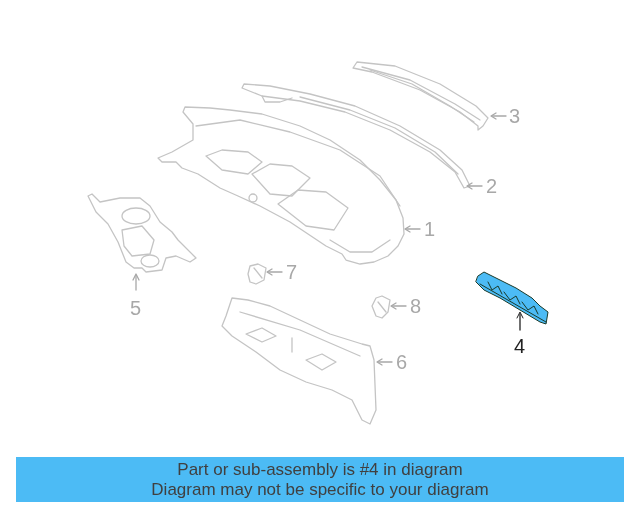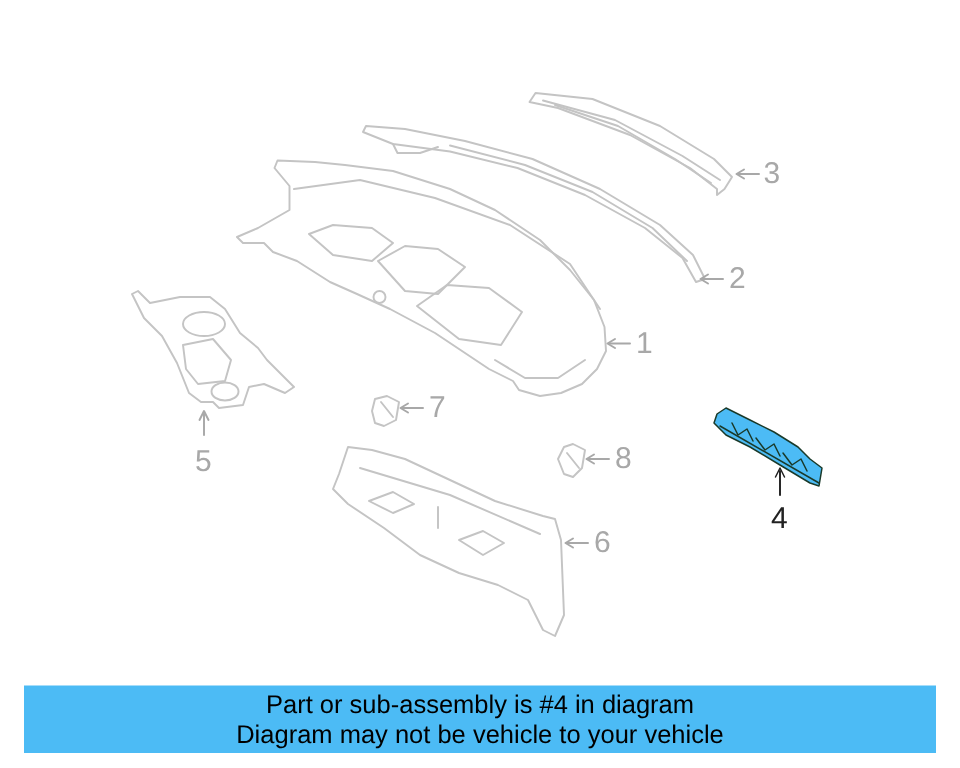--- a/index.html
+++ b/index.html
@@ -1,21 +1,21 @@
 <!DOCTYPE html>
 <html><head>
   <meta charset="utf-8">
   <style>
     html, body { margin: 0; padding: 0; background: #ffffff; }
     body { width: 640px; height: 512px; position: relative; overflow: hidden; font-family: "Liberation Sans", sans-serif; }
     #diagram { position: absolute; left: 0; top: 0; width: 640px; height: 450px; }
     .callout { position: absolute; font-size: 20px; color: #a8a8a8; font-family: "Liberation Sans", sans-serif; line-height: 1; }
     .callout.active { color: #222222; }
     #banner { position: absolute; left: 16px; top: 457px; width: 608px; height: 45px; background: #4cbbf5; display: flex; flex-direction: column; align-items: center; justify-content: center; }
-    #banner .line { font-size: 17px; color: #000000; line-height: 20px; font-family: "Liberation Sans", sans-serif; }
+    #banner .line { font-size: 17px; color: #404040; line-height: 20px; font-family: "Liberation Sans", sans-serif; }
   </style>
 </head>
 <body>
 
 <div id="diagram">
   <svg width="640" height="450" viewBox="0 0 640 450" fill="none" stroke="#c4c4c4" stroke-width="1.3" stroke-linejoin="round" stroke-linecap="round">
 
     <g>
       <path d="M357 62 L353 68 L372 72 L420 90 L460 112 L478 126 L478 130 L483 126 L488 118 L476 106 L440 84 L395 66 Z"></path>
       <path d="M362 67 L410 80 L455 104 L480 120"></path>
@@ -96,14 +96,14 @@
   <span class="callout" style="left:509px; top:106px;">3</span>
   <span class="callout active" style="left:514px; top:336px;">4</span>
   <span class="callout" style="left:130px; top:298px;">5</span>
   <span class="callout" style="left:396px; top:352px;">6</span>
   <span class="callout" style="left:286px; top:262px;">7</span>
   <span class="callout" style="left:410px; top:296px;">8</span>
 </div>
 
 <div id="banner">
   <div class="line">Part or sub-assembly is #4 in diagram</div>
-  <div class="line">Diagram may not be vehicle to your vehicle</div>
+  <div class="line">Diagram may not be specific to your diagram</div>
 </div>
 
 </body></html>

